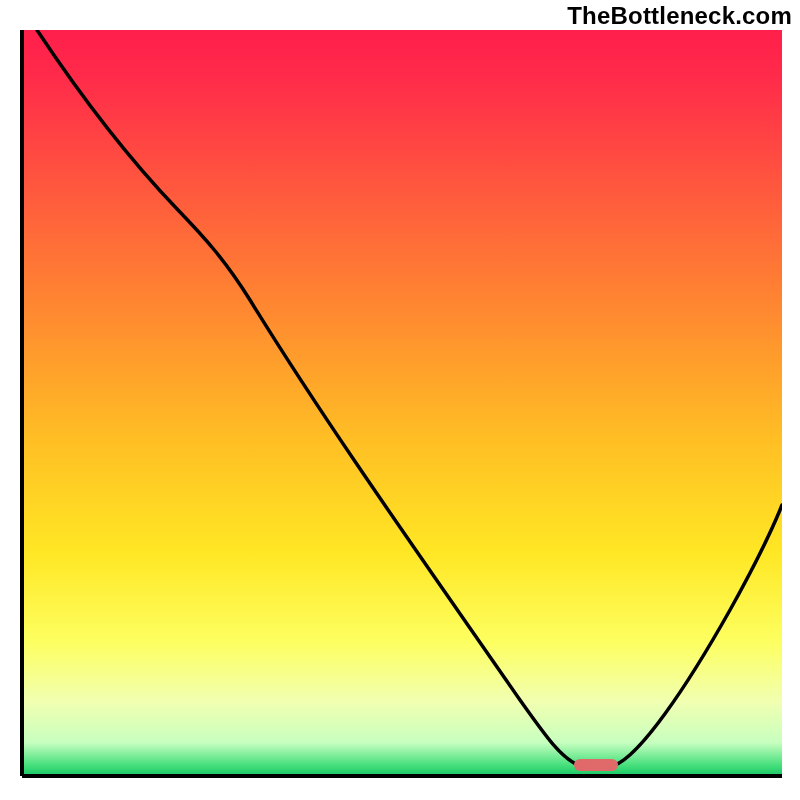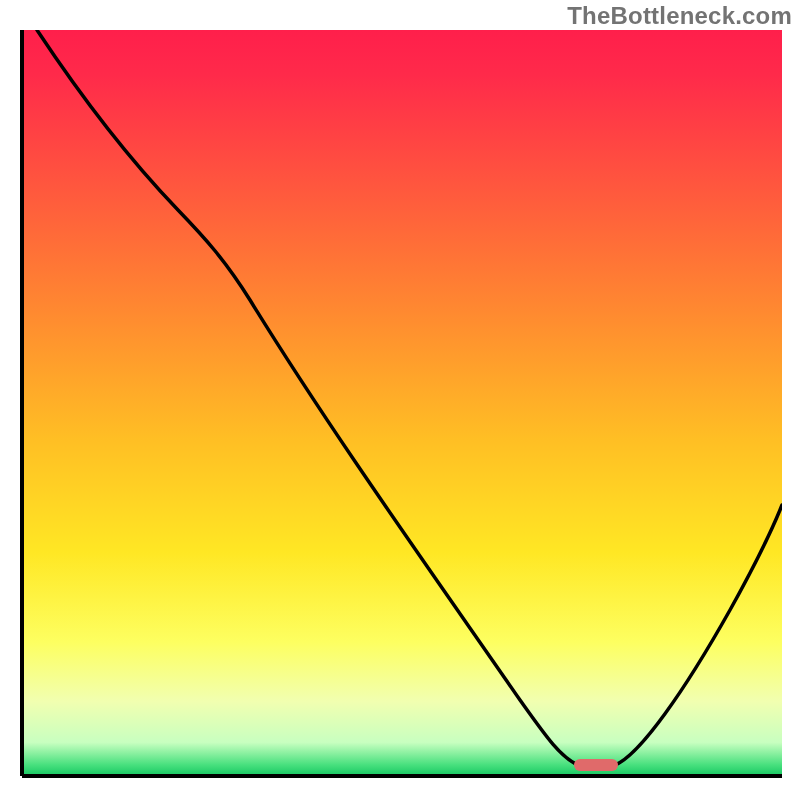--- a/index.html
+++ b/index.html
@@ -15,21 +15,21 @@
     position: relative;
     width: 800px;
     height: 800px;
   }
   .watermark {
     position: absolute;
     top: 2px;
     right: 8px;
     font-size: 24px;
     font-weight: 600;
-    color: #737373;
+    color: #000000;
     letter-spacing: 0.2px;
     user-select: none;
   }
   svg {
     display: block;
   }
 </style>
 </head>
 <body>
 

